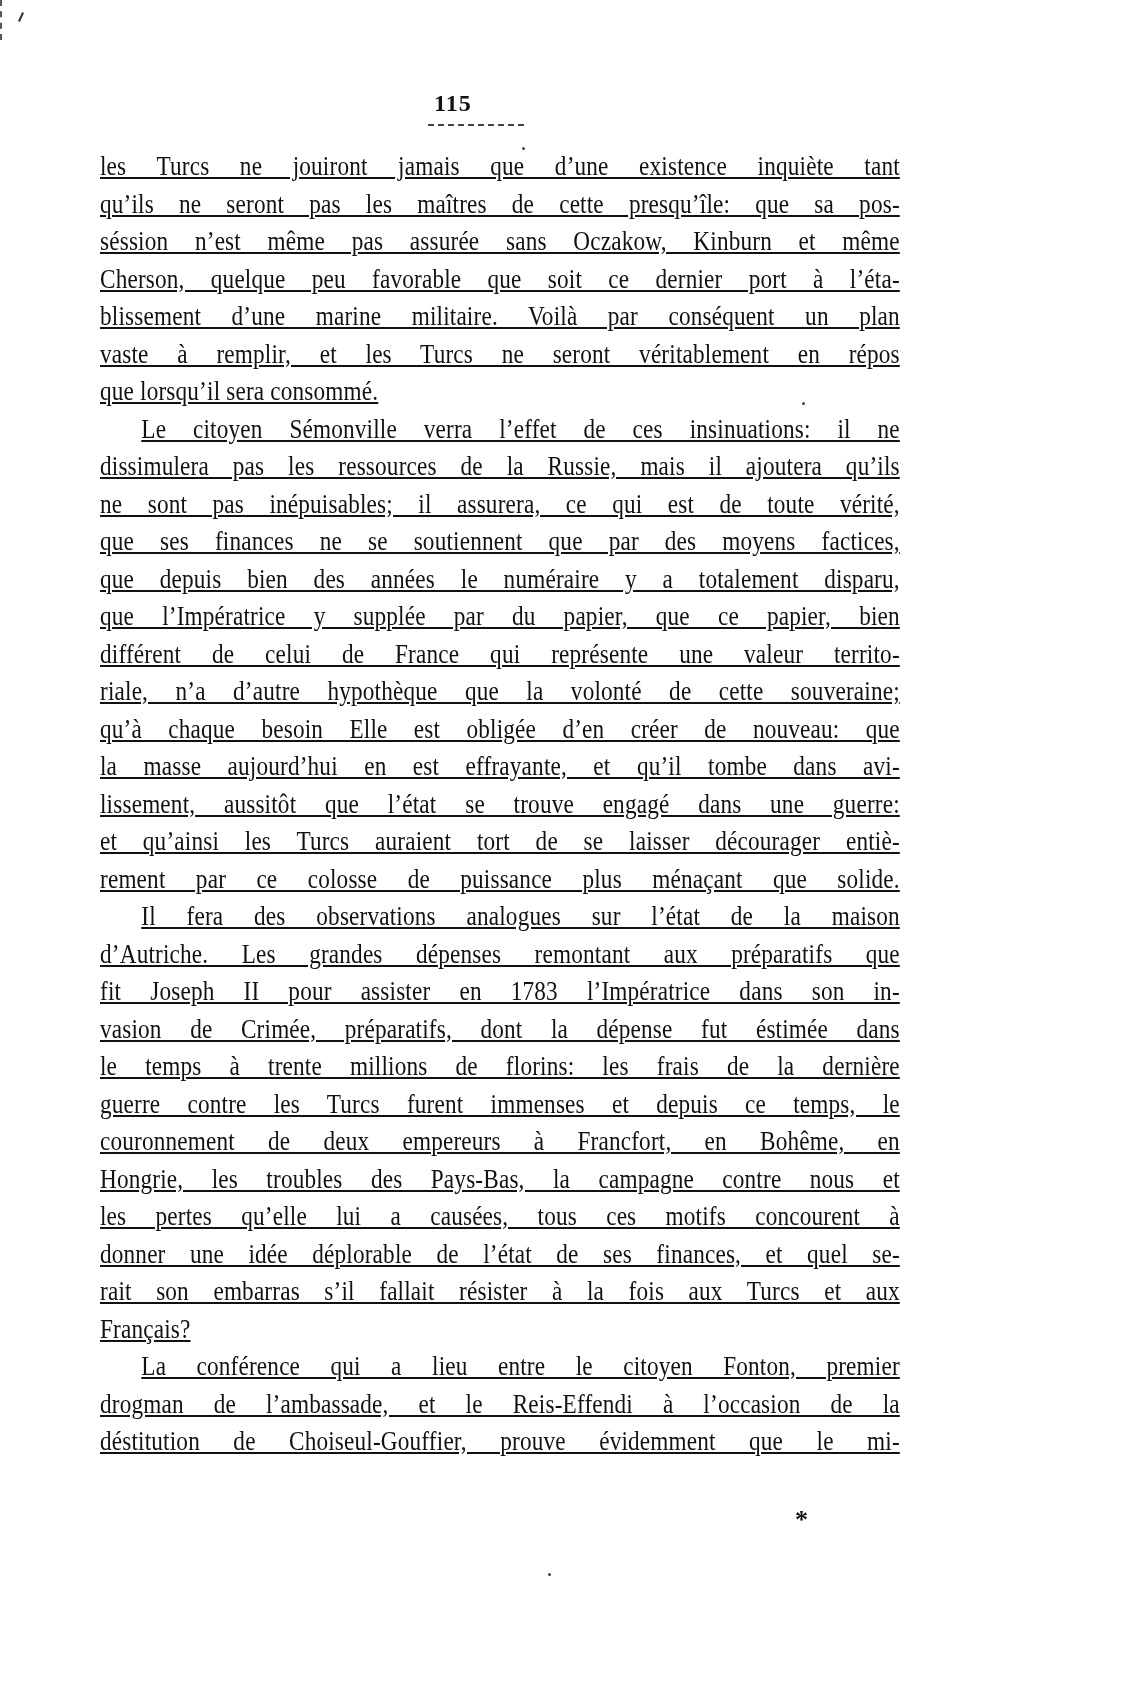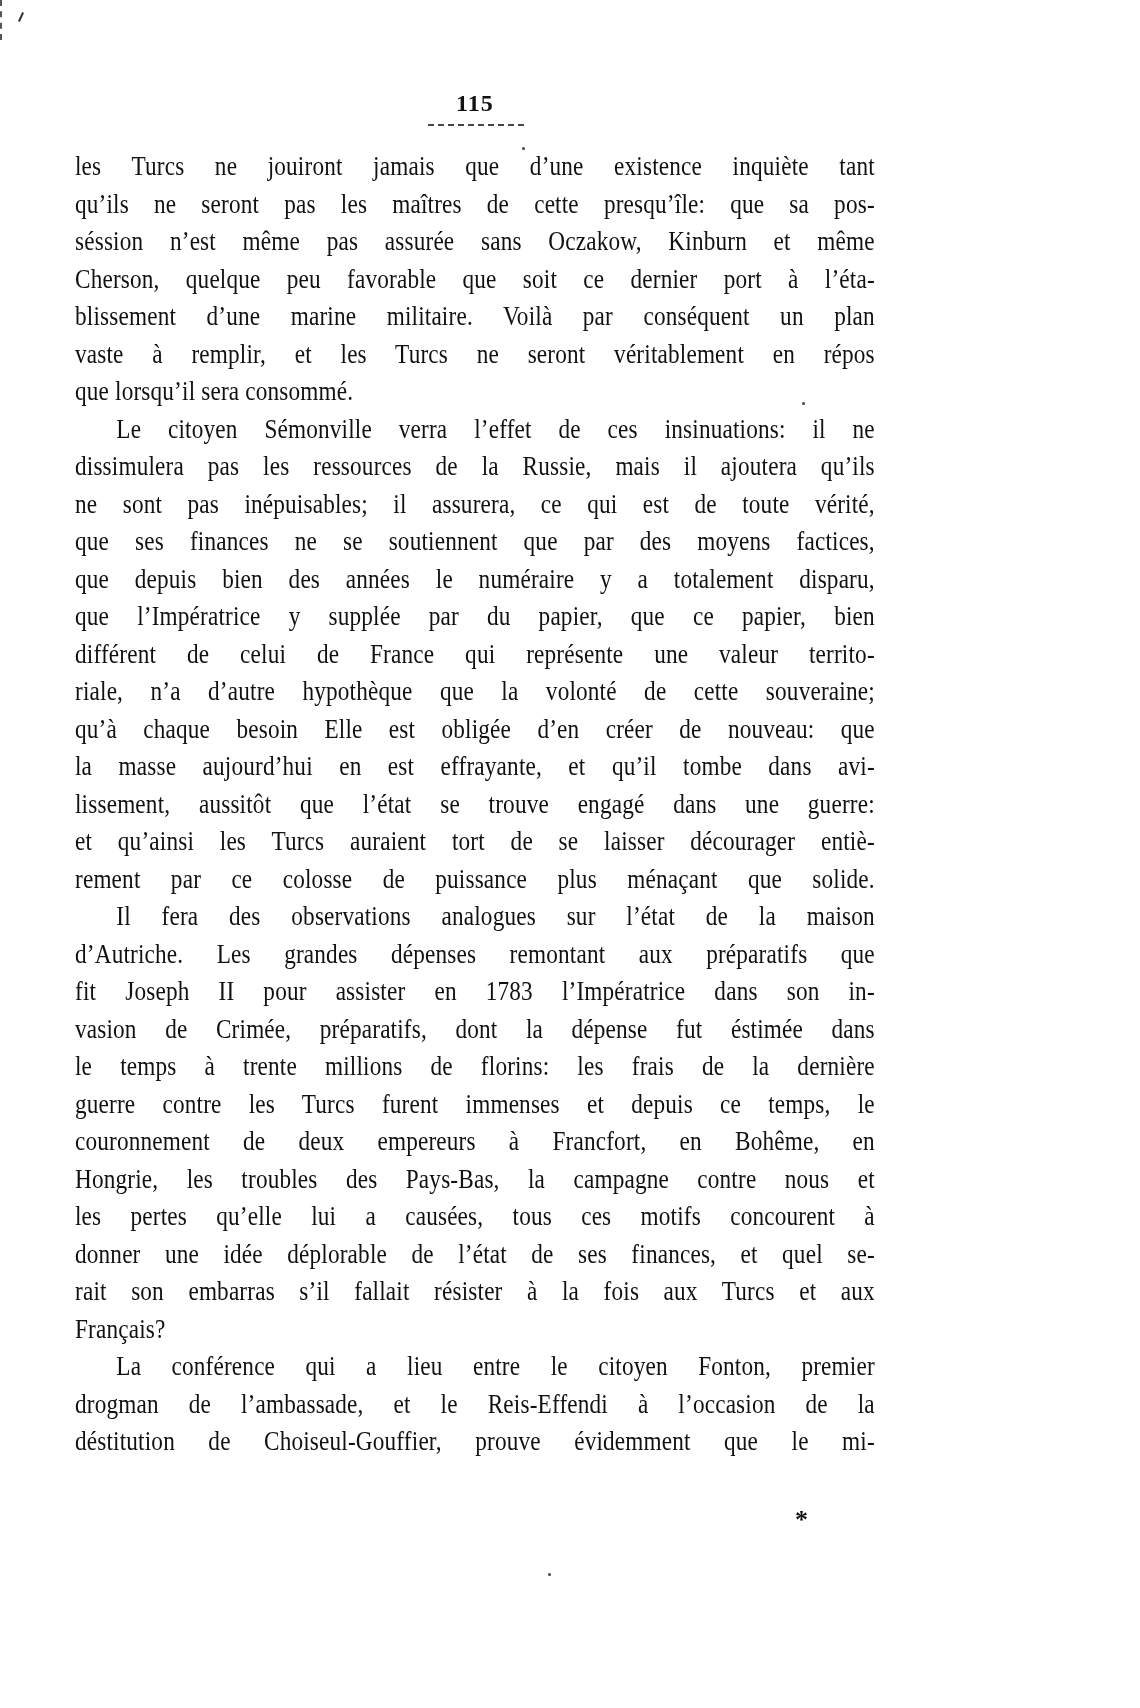--- a/index.html
+++ b/index.html
@@ -27,39 +27,40 @@
       position: absolute;
       left: 20px;
       top: 12px;
       width: 2px;
       height: 10px;
       background: #333;
       transform: rotate(25deg);
     }
     .page-number {
       position: absolute;
-      left: 456px;
+      left: 434px;
       top: 90px;
       font-size: 24px;
       font-weight: bold;
       letter-spacing: 1px;
     }
     .header-rule {
       position: absolute;
       left: 428px;
       top: 124px;
       width: 96px;
       height: 0;
       border-top: 2px dashed #444;
     }
     .text-block {
       position: absolute;
-      left: 75px;
+      left: 100px;
       top: 148px;
       width: 800px;
+      text-decoration: underline;
     }
     .line {
       height: 37.5px;
       line-height: 37.5px;
       font-size: 27px;
       white-space: nowrap;
       text-align: justify;
       text-align-last: justify;
       transform: scaleX(0.86);
       transform-origin: left center;

